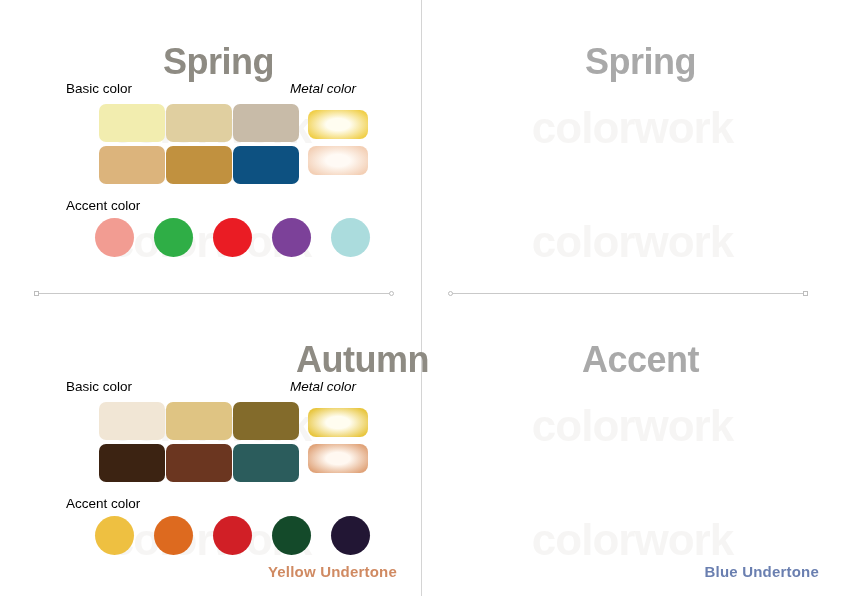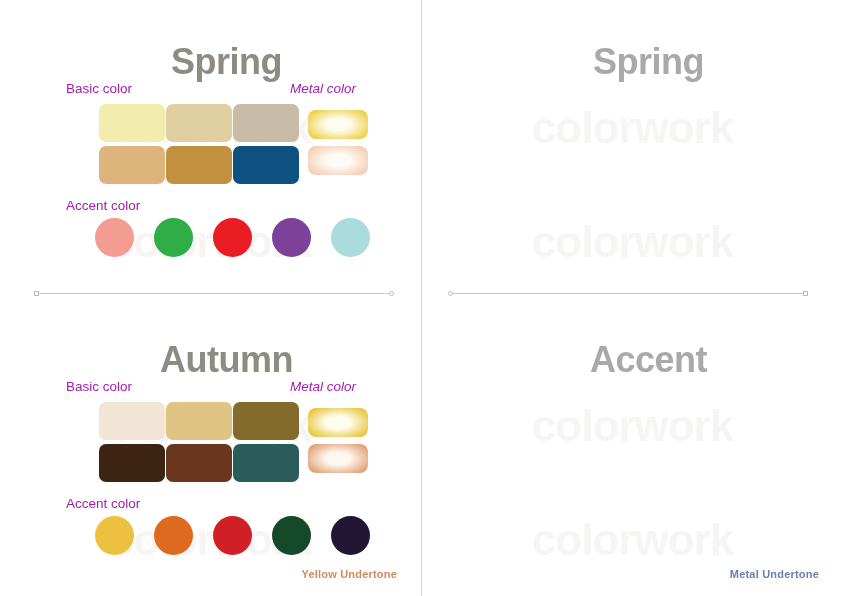--- a/index.html
+++ b/index.html
@@ -61,35 +61,35 @@
     box-sizing: border-box;
   }
   #quad-spring { left: 0;     top: 0; }
   #quad-summer { left: 422px; top: 0; }
   #quad-autumn { left: 0;     top: 298px; }
   #quad-winter { left: 422px; top: 298px; }
 
   .season-title {
     position: absolute;
     top: 20px;
-    left: 16px;
+    left: 8px;
     width: 100%;
     text-align: center;
     font-size: 36px;
     font-weight: bold;
     letter-spacing: -0.5px;
     line-height: 1;
   }
   .warm-title { color: #8e8b83; }
   .cool-title { color: #a9a9a9; }
 
   .label {
     position: absolute;
     font-size: 13.5px;
-    color: #a21caf;
+    color: #000000;
     white-space: nowrap;
   }
   .label-basic  { left: 66px;  top: 81px; }
   .label-metal  { left: 290px; top: 81px; font-style: italic; }
   .label-accent { left: 66px;  top: 198px; text-align: right; }
 
   
   .watermark {
     position: absolute;
     left: 0;
@@ -149,21 +149,21 @@
 
   .dot {
     width: 39px;
     height: 39px;
     border-radius: 50%;
   }
 
   
   .undertone {
     position: absolute;
-    font-size: 11px;
+    font-size: 15px;
     font-weight: bold;
     bottom: 16px;
     right: 24px;
     letter-spacing: 0.2px;
     white-space: nowrap;
   }
   .undertone-yellow { color: #d08a62; }
   .undertone-blue   { color: #6a7fb0; }
 </style>
 </head>
@@ -220,21 +220,21 @@
     <div class="watermark wm-bottom">colorwork</div>
 
     <h1 class="season-title cool-title" style="color: rgb(169, 169, 169);">Spring</h1>
 
   </section>
 
   <section class="quad" id="quad-autumn">
     <div class="watermark wm-top">colorwork</div>
     <div class="watermark wm-bottom">colorwork</div>
 
-    <h1 class="season-title warm-title" style="color: rgb(142, 139, 131);">Autumn</h1>
+    <h1 class="season-title warm-title" style="color: rgb(142, 139, 131); text-align: right;">Autumn</h1>
 
     <span class="label label-basic">Basic color</span>
     <span class="label label-metal">Metal color</span>
     <span class="label label-accent">Accent color</span>
 
     <div class="basic-grid">
       <div class="sw" style="background: rgb(241, 230, 213);"></div>
       <div class="sw" style="background: rgb(223, 196, 131);"></div>
       <div class="sw" style="background: rgb(131, 107, 43);"></div>
       <div class="sw" style="background: rgb(60, 35, 18);"></div>
@@ -257,16 +257,16 @@
 
     <span class="undertone undertone-yellow" style="color: rgb(208, 138, 98);">Yellow Undertone</span>
   </section>
 
   <section class="quad right-side" id="quad-winter">
     <div class="watermark wm-top">colorwork</div>
     <div class="watermark wm-bottom">colorwork</div>
 
     <h1 class="season-title cool-title" style="color: rgb(169, 169, 169);">Accent</h1>
 
-    <span class="undertone undertone-blue" style="color: rgb(106, 127, 176);">Metal Undertone</span>
+    <span class="undertone undertone-blue" style="color: rgb(106, 127, 176);">Blue Undertone</span>
   </section>
 
 </div>
 
 </body></html>

